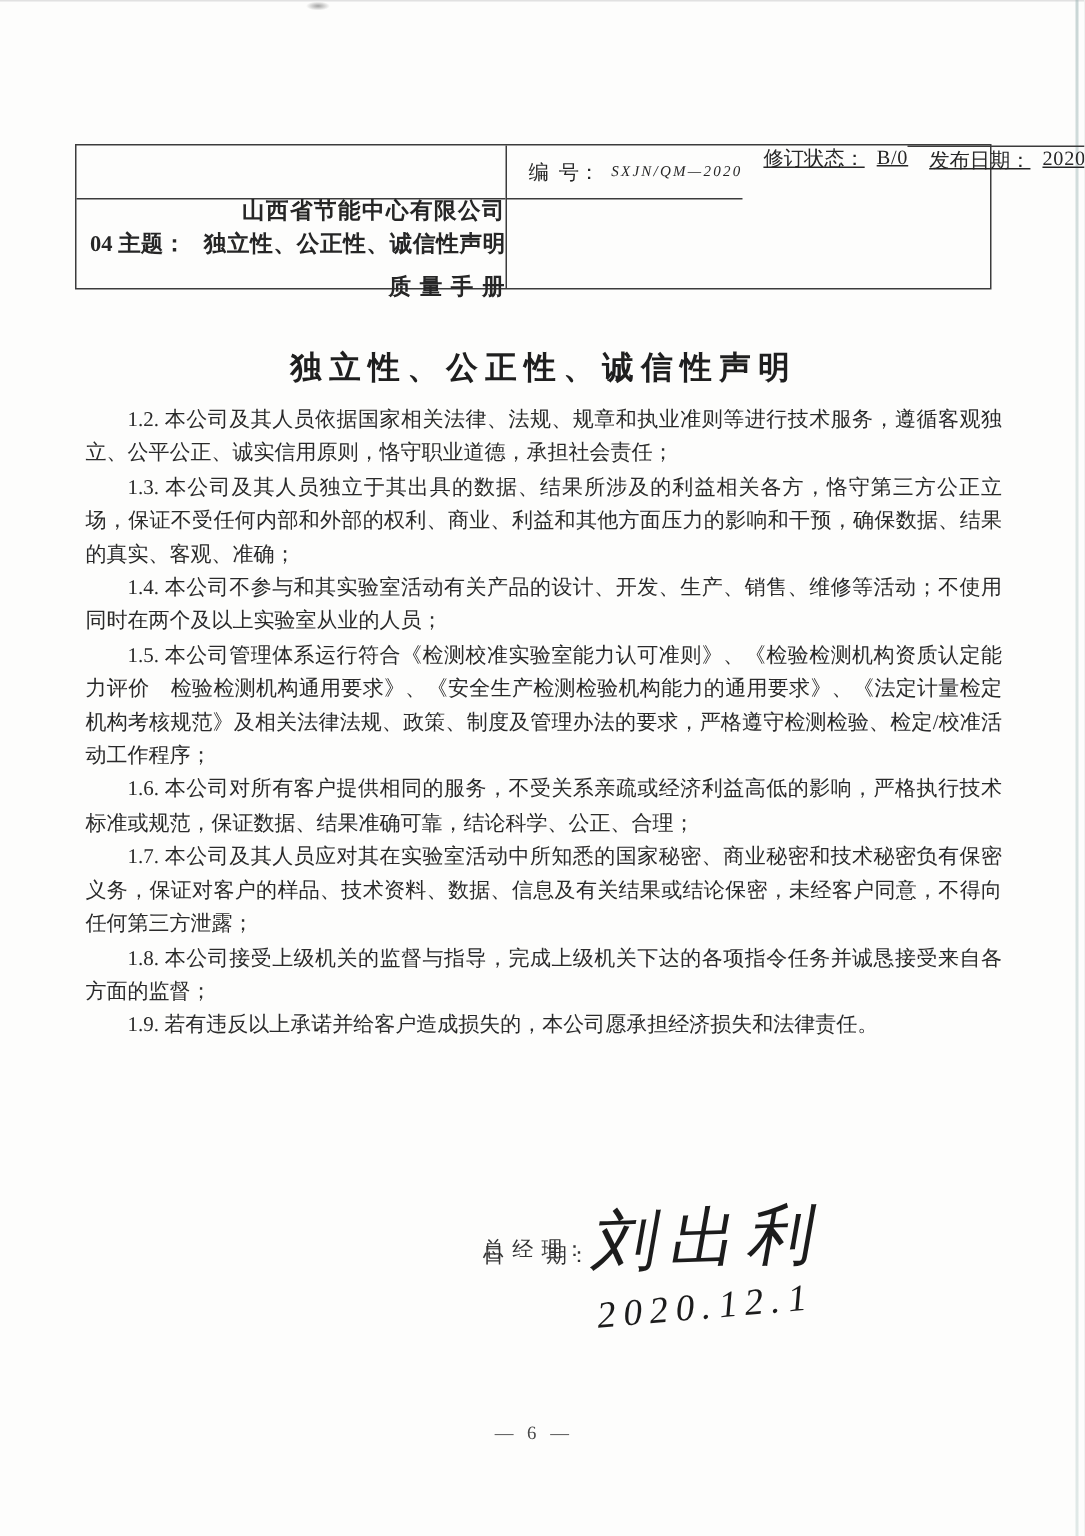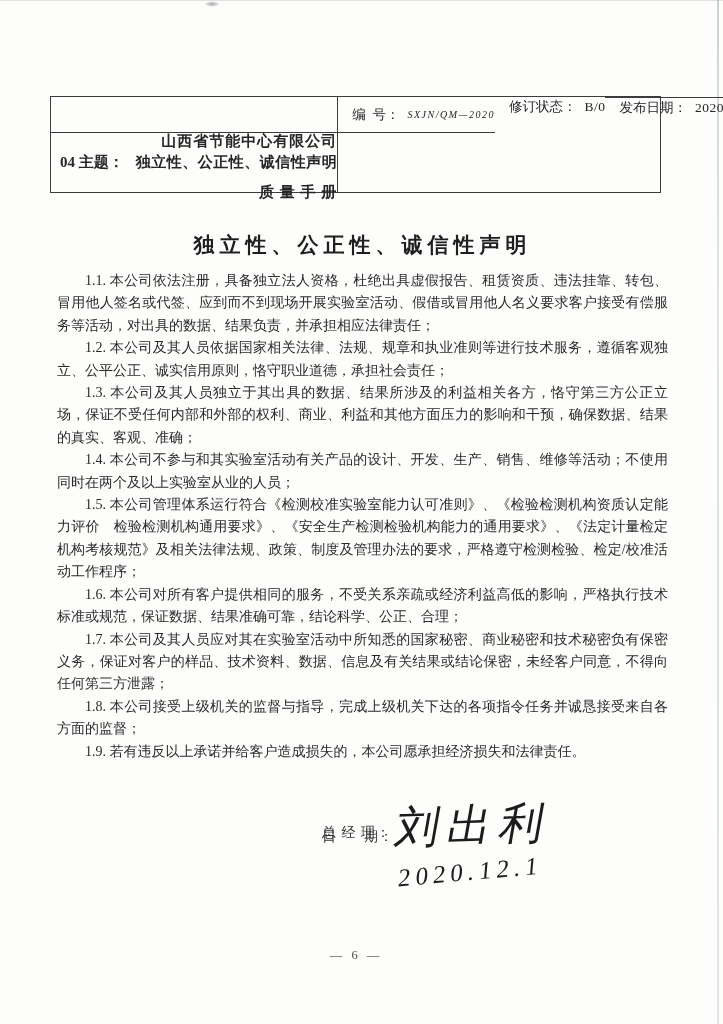--- a/index.html
+++ b/index.html
@@ -46,21 +46,21 @@
     font-weight:bold; white-space:pre;
   }
   .ht-topic .val { margin-left:12px; letter-spacing:.5px; }
   .ht-right { flex:1; display:flex; flex-direction:row; font-size:13.5px; }
   .ht-num {
     height:36px; border-bottom:1.6px solid #3c3c3c;
     display:flex; align-items:center; padding-left:14px; white-space:pre;
   }
   .ht-num .val { margin-left:8px; font-style:italic; letter-spacing:1.5px; font-size:10px; }
   .ht-row {
-    height:20.2px; display:flex; align-items:center; padding-left:14px; white-space:pre;
+    height:20.2px; display:flex; padding-left:14px; white-space:pre;text-decoration:underline;
   }
   .ht-row + .ht-row { border-top:1.6px solid #3c3c3c; }
   .ht-row .val { margin-left:8px; letter-spacing:.5px; }
 
   
   .doc-body { position:absolute; left:57px; top:231px; width:611px; }
   .doc-title {
     font-size:21px; font-weight:bold; text-align:center;
     letter-spacing:5px; margin-bottom:11px; color:#1f1f1f;
   }
@@ -125,21 +125,20 @@
       </div>
       <div class="ht-row">
         <span>发布日期：</span>
         <span class="val">2020-12-01</span>
       </div>
     </div>
   </div>
 
   <div class="doc-body">
     <h1 class="doc-title">独立性、公正性、诚信性声明</h1>
-    <p>1.1. 本公司依法注册，具备独立法人资格，杜绝出具虚假报告、租赁资质、违法挂靠、转包、冒用他人签名或代签、应到而不到现场开展实验室活动、假借或冒用他人名义要求客户接受有偿服务等活动，对出具的数据、结果负责，并承担相应法律责任；</p>
     <p>1.2. 本公司及其人员依据国家相关法律、法规、规章和执业准则等进行技术服务，遵循客观独立、公平公正、诚实信用原则，恪守职业道德，承担社会责任；</p>
     <p>1.3. 本公司及其人员独立于其出具的数据、结果所涉及的利益相关各方，恪守第三方公正立场，保证不受任何内部和外部的权利、商业、利益和其他方面压力的影响和干预，确保数据、结果的真实、客观、准确；</p>
     <p>1.4. 本公司不参与和其实验室活动有关产品的设计、开发、生产、销售、维修等活动；不使用同时在两个及以上实验室从业的人员；</p>
     <p>1.5. 本公司管理体系运行符合《检测校准实验室能力认可准则》、《检验检测机构资质认定能力评价　检验检测机构通用要求》、《安全生产检测检验机构能力的通用要求》、《法定计量检定机构考核规范》及相关法律法规、政策、制度及管理办法的要求，严格遵守检测检验、检定/校准活动工作程序；</p>
     <p>1.6. 本公司对所有客户提供相同的服务，不受关系亲疏或经济利益高低的影响，严格执行技术标准或规范，保证数据、结果准确可靠，结论科学、公正、合理；</p>
     <p>1.7. 本公司及其人员应对其在实验室活动中所知悉的国家秘密、商业秘密和技术秘密负有保密义务，保证对客户的样品、技术资料、数据、信息及有关结果或结论保密，未经客户同意，不得向任何第三方泄露；</p>
     <p>1.8. 本公司接受上级机关的监督与指导，完成上级机关下达的各项指令任务并诚恳接受来自各方面的监督；</p>
     <p>1.9. 若有违反以上承诺并给客户造成损失的，本公司愿承担经济损失和法律责任。</p>
   </div>
 

